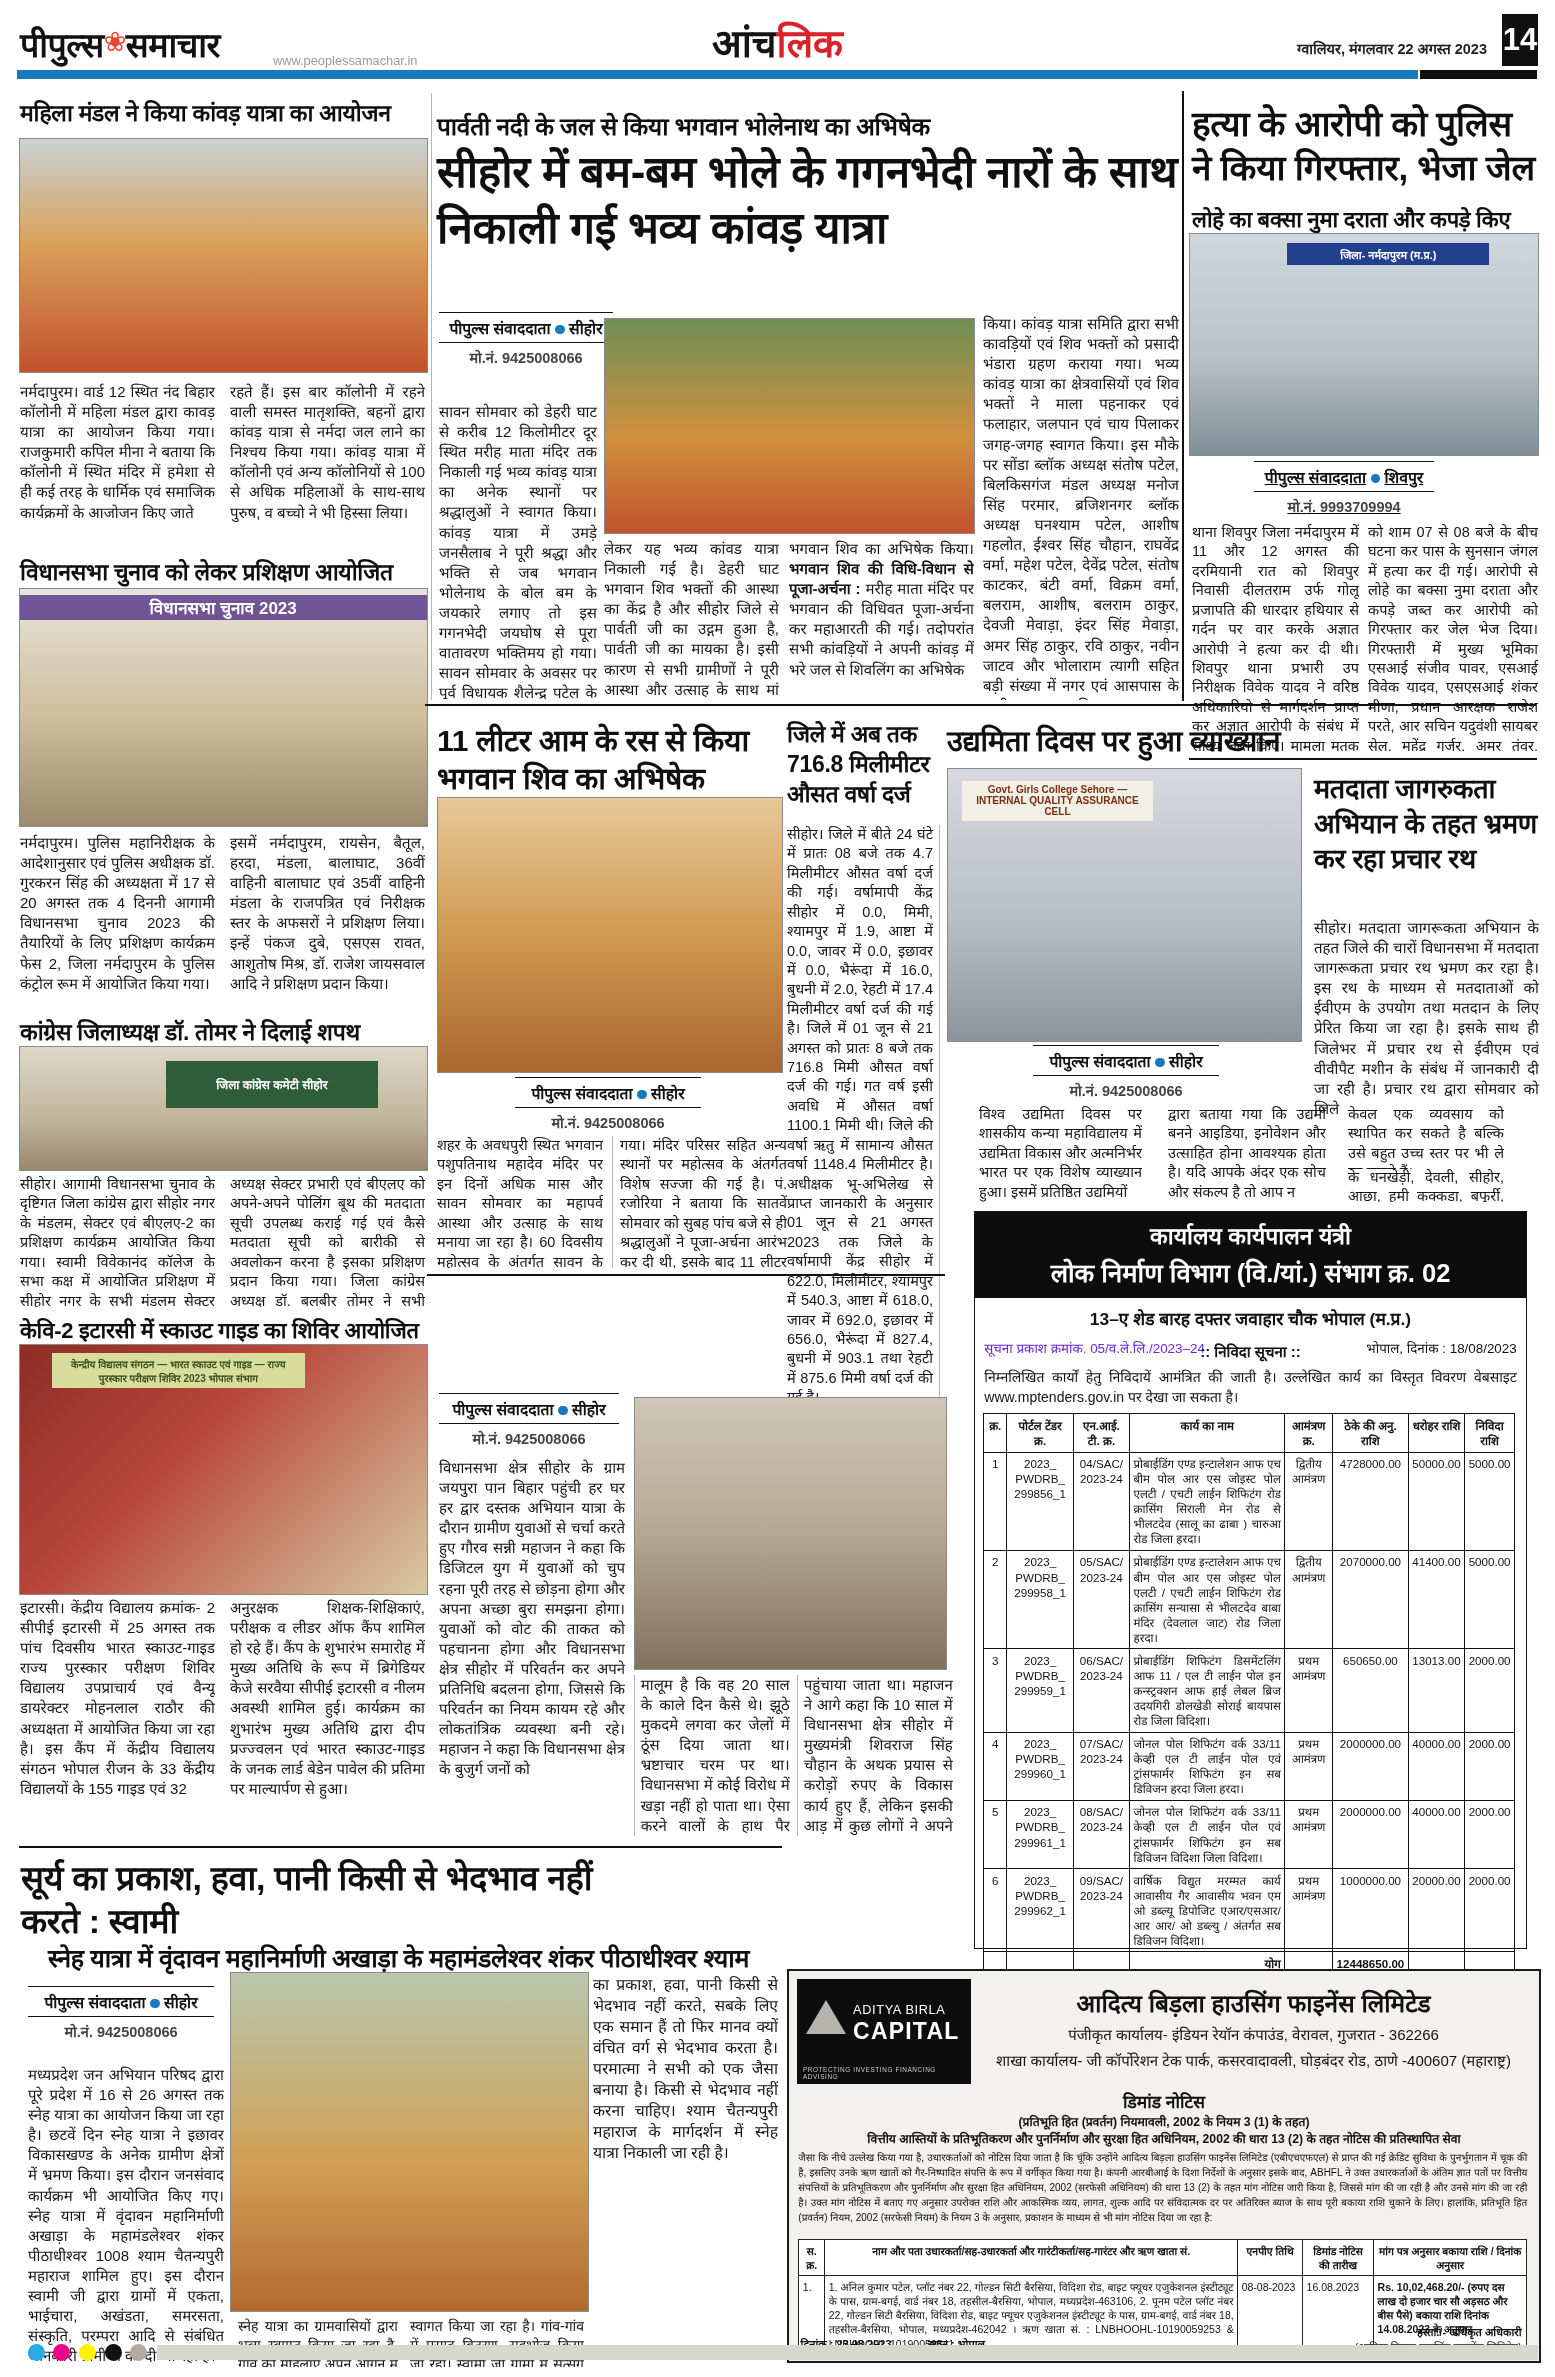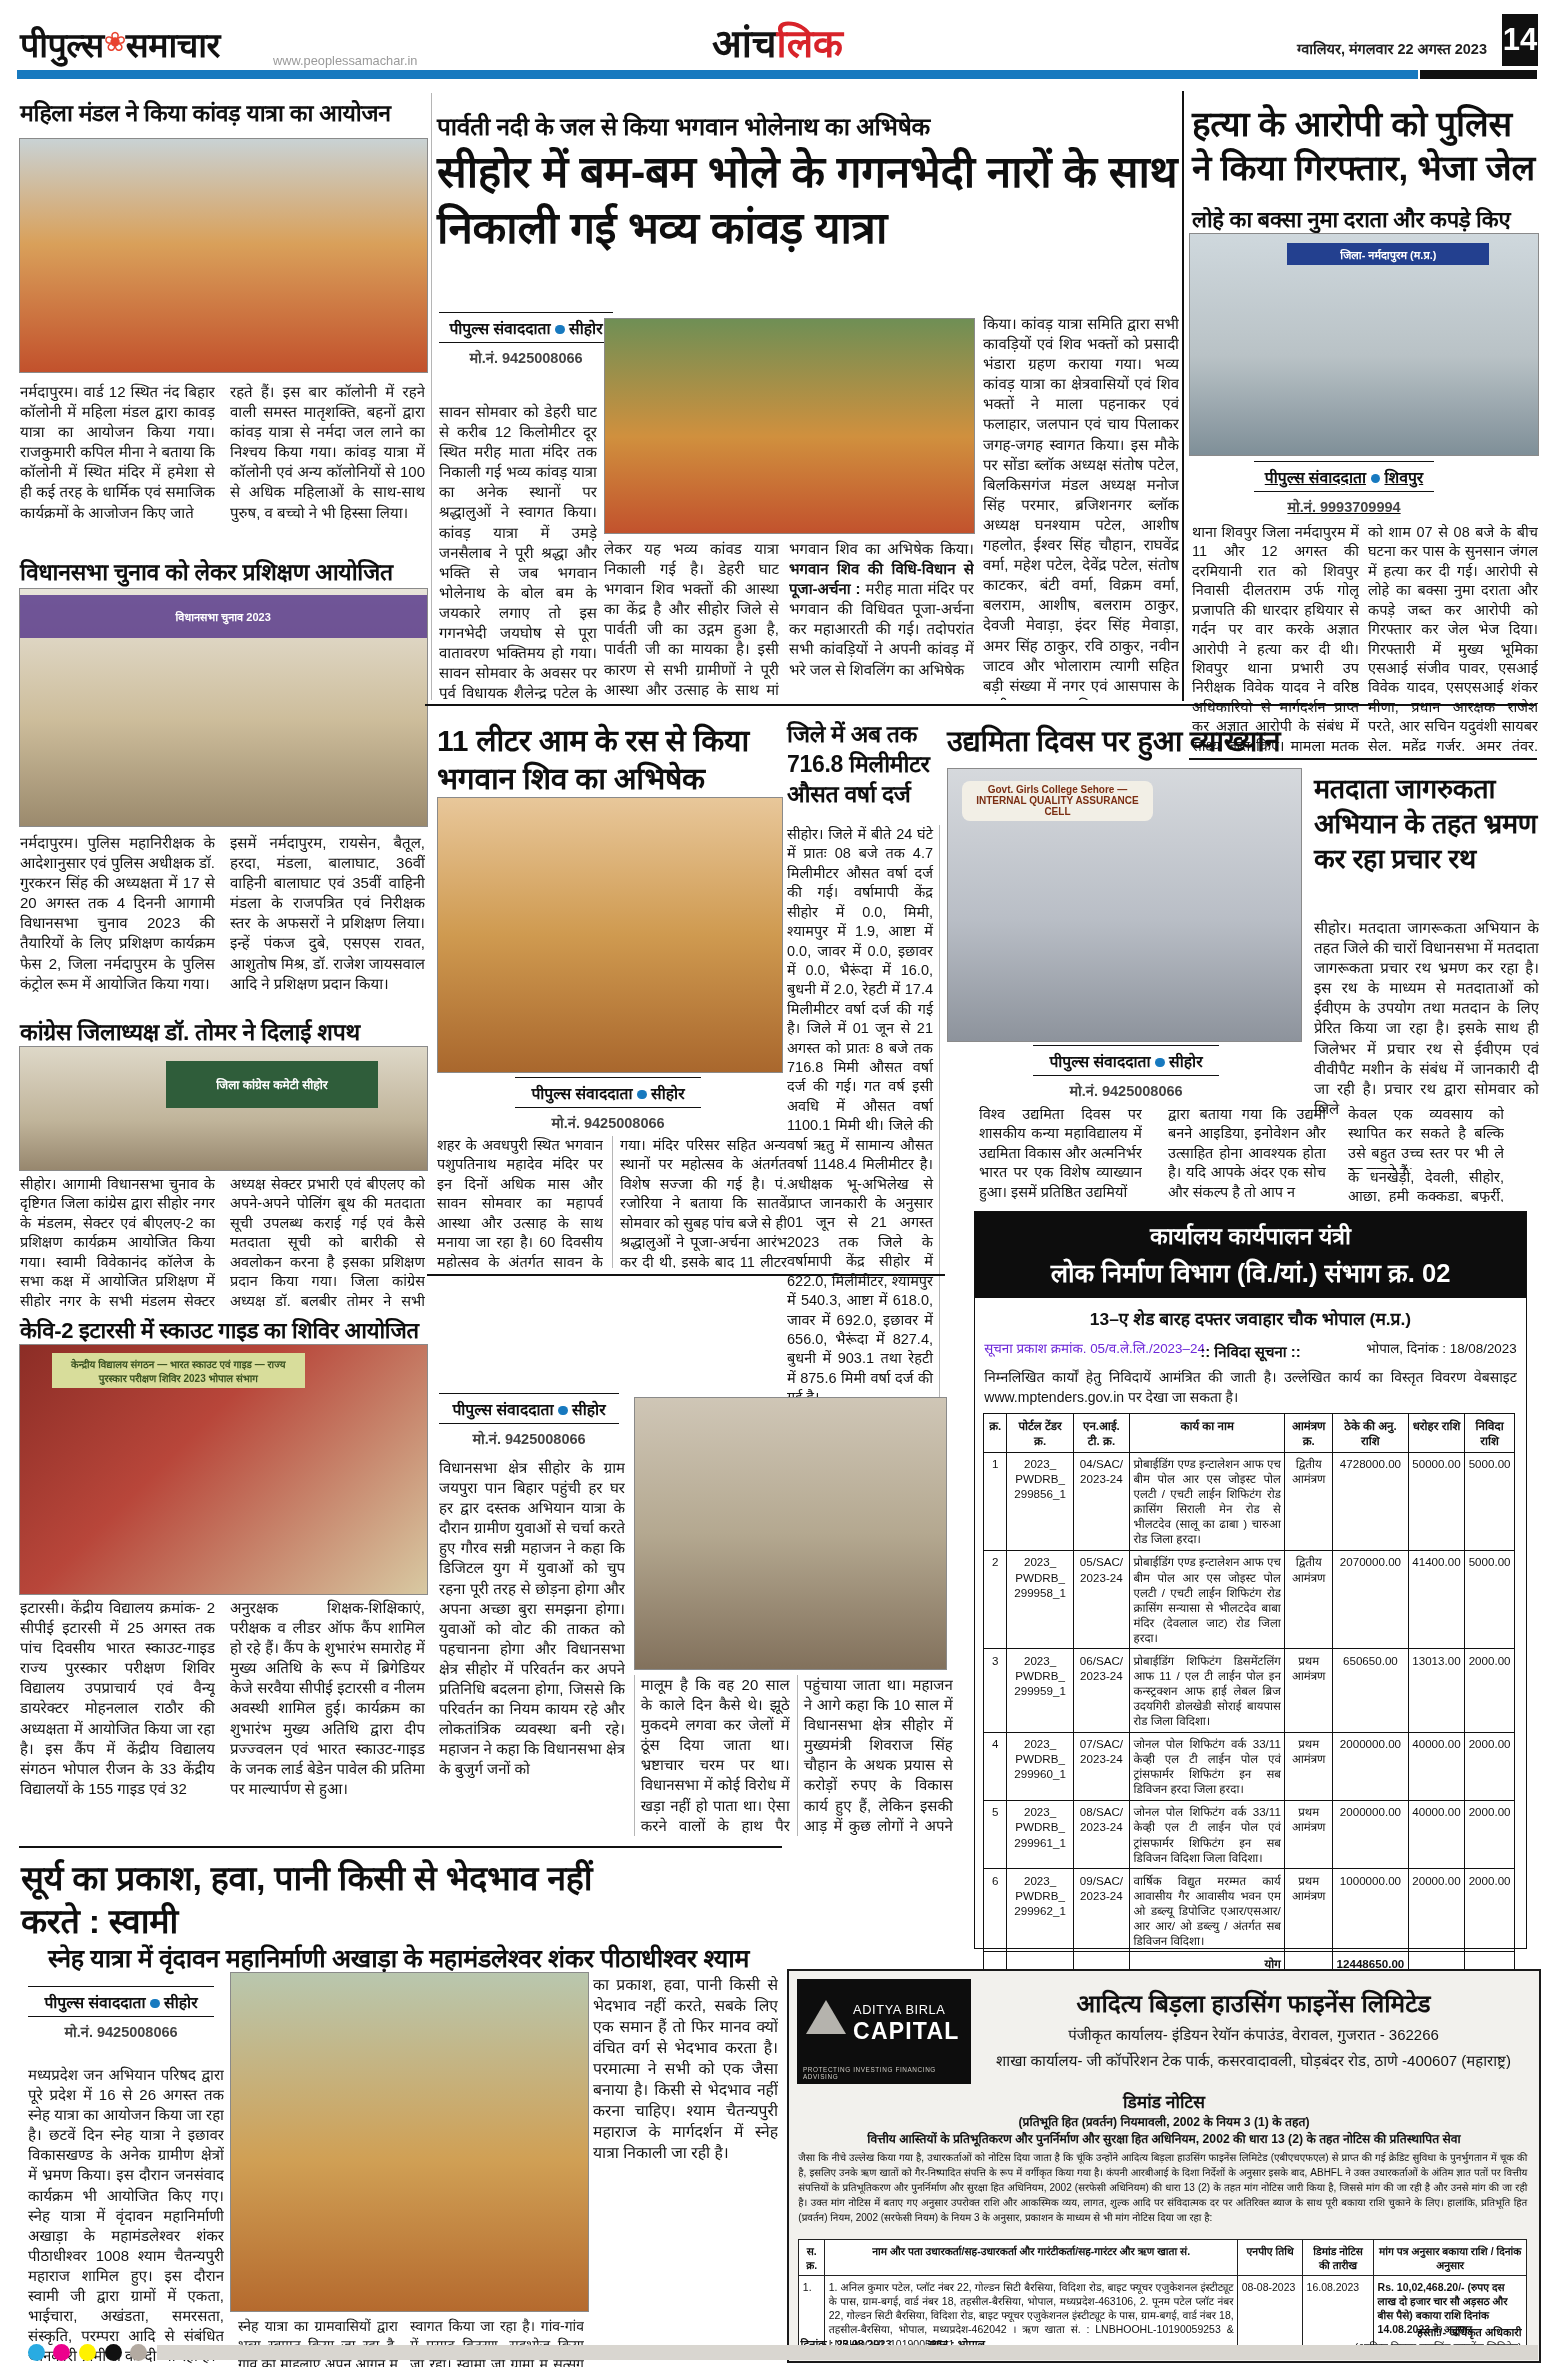--- a/index.html
+++ b/index.html
@@ -43,21 +43,21 @@
     <div class="abs" style="left:1420px;top:70px;width:117px;height:8.7px;background:#101010;"></div>
   </div>
 
   <div class="hl" style="left:20px;top:96px;width:407px;font-size:23px;">महिला मंडल ने किया कांवड़ यात्रा का आयोजन</div>
   <div class="ph" style="left:18.6px;top:138px;width:407px;height:233px;background:linear-gradient(180deg,#c9d2d4 0%,#d9a05a 45%,#c2512c 100%);"></div>
   <div class="bc" style="left:20px;top:382px;width:195px;height:164px;">नर्मदापुरम। वार्ड 12 स्थित नंद बिहार कॉलोनी में महिला मंडल द्वारा कावड़ यात्रा का आयोजन किया गया। राजकुमारी कपिल मीना ने बताया कि कॉलोनी में स्थित मंदिर में हमेशा से ही कई तरह के धार्मिक एवं समाजिक कार्यक्रमों के आजोजन किए जाते</div>
   <div class="bc" style="left:230px;top:382px;width:195px;height:164px;">रहते हैं। इस बार कॉलोनी में रहने वाली समस्त मातृशक्ति, बहनों द्वारा कांवड़ यात्रा से नर्मदा जल लाने का निश्चय किया गया। कांवड़ यात्रा में कॉलोनी एवं अन्य कॉलोनियों से 100 से अधिक महिलाओं के साथ-साथ पुरुष, व बच्चो ने भी हिस्सा लिया।</div>
 
   <div class="hl" style="left:20px;top:555px;width:407px;font-size:23px;">विधानसभा चुनाव को लेकर प्रशिक्षण आयोजित</div>
   <div class="ph" style="left:18.6px;top:588px;width:407px;height:237px;background:linear-gradient(180deg,#e8e4da 0%,#cdbd9b 55%,#9b8a6d 100%);">
-    <div class="band" style="top:5.8px;background:rgba(90,60,140,0.85);font-size:11px;padding:14px 0;">विधानसभा चुनाव 2023</div>
+    <div class="band" style="top:5.8px;background:rgba(90,60,140,0.85);font-size:17px;padding:1px 0;">विधानसभा चुनाव 2023</div>
   </div>
   <div class="bc" style="left:20px;top:833px;width:195px;height:174px;">नर्मदापुरम। पुलिस महानिरीक्षक के आदेशानुसार एवं पुलिस अधीक्षक डॉ. गुरकरन सिंह की अध्यक्षता में 17 से 20 अगस्त तक 4 दिननी आगामी विधानसभा चुनाव 2023 की तैयारियों के लिए प्रशिक्षण कार्यक्रम फेस 2, जिला नर्मदापुरम के पुलिस कंट्रोल रूम में आयोजित किया गया।</div>
   <div class="bc" style="left:230px;top:833px;width:195px;height:174px;">इसमें नर्मदापुरम, रायसेन, बैतूल, हरदा, मंडला, बालाघाट, 36वीं वाहिनी बालाघाट एवं 35वीं वाहिनी मंडला के राजपत्रित एवं निरीक्षक स्तर के अफसरों ने प्रशिक्षण लिया। इन्हें पंकज दुबे, एसएस रावत, आशुतोष मिश्र, डॉ. राजेश जायसवाल आदि ने प्रशिक्षण प्रदान किया।</div>
 
   <div class="hl" style="left:20px;top:1015px;width:407px;font-size:23px;">कांग्रेस जिलाध्यक्ष डॉ. तोमर ने दिलाई शपथ</div>
   <div class="ph" style="left:18.6px;top:1046px;width:407px;height:123px;background:linear-gradient(180deg,#ded8c8 0%,#c0b49a 60%,#97876e 100%);">
     <div class="band" style="top:14px;left:36%;right:12%;background:#2f5d3a;font-size:12px;padding:15px 0;">जिला कांग्रेस कमेटी सीहोर</div>
   </div>
   <div class="bc" style="left:20px;top:1175px;width:195px;height:132px;font-size:14.5px;">सीहोर। आगामी विधानसभा चुनाव के दृष्टिगत जिला कांग्रेस द्वारा सीहोर नगर के मंडलम, सेक्टर एवं बीएलए-2 का प्रशिक्षण कार्यक्रम आयोजित किया गया। स्वामी विवेकानंद कॉलेज के सभा कक्ष में आयोजित प्रशिक्षण में सीहोर नगर के सभी मंडलम सेक्टर प्रभारी एवं बीएलए- 2 उपस्थित थे। सभी उपस्थित मंडल</div>
   <div class="bc" style="left:230px;top:1175px;width:195px;height:132px;font-size:14.5px;">अध्यक्ष सेक्टर प्रभारी एवं बीएलए को अपने-अपने पोलिंग बूथ की मतदाता सूची उपलब्ध कराई गई एवं कैसे मतदाता सूची को बारीकी से अवलोकन करना है इसका प्रशिक्षण प्रदान किया गया। जिला कांग्रेस अध्यक्ष डॉ. बलबीर तोमर ने सभी उपस्थित पदाधिकारी एवं कार्यकर्ताओं को एकजुट होकर कार्य करने की शपथ दिलाई।</div>
@@ -111,21 +111,21 @@
     <div class="l2">मो.नं. 9425008066</div>
   </div>
   <div class="bc" style="left:437px;top:1136px;width:166px;height:132px;font-size:14.5px;">शहर के अवधपुरी स्थित भगवान पशुपतिनाथ महादेव मंदिर पर इन दिनों अधिक मास और सावन सोमवार का महापर्व आस्था और उत्साह के साथ मनाया जा रहा है। 60 दिवसीय महोत्सव के अंतर्गत सावन के सातवें सोमवार को पं. अखिलेश रजोरिया के मार्गदर्शन में सुबह मंदिर में पार्थिव शिवलिंगों के निर्माण के साथ ही नागराज का विशेष शृंगार किया</div>
   <div class="bc" style="left:612px;top:1136px;width:167px;height:132px;font-size:14.5px;border-left:0.6px solid #b5b5b5;padding-left:7px;">गया। मंदिर परिसर सहित अन्य स्थानों पर महोत्सव के अंतर्गत विशेष सज्जा की गई है। पं. रजोरिया ने बताया कि सातवें सोमवार को सुबह पांच बजे से ही श्रद्धालुओं ने पूजा-अर्चना आरंभ कर दी थी, इसके बाद 11 लीटर आम के रस से भगवान शिव का अभिषेक किया गया। इसके बाद हवन किया। एक घंटे तक चले अनुष्ठान में श्रद्धालुओं ने दूध, आम के रस, जल, दही, घी, शक्कर, शहद, गंगा जल और गन्ने के रस से भगवान का अभिषेक किया।</div>
 
   <div class="hl" style="left:787px;top:720px;width:152px;font-size:23px;line-height:1.3;">जिले में अब तक 716.8 मिलीमीटर औसत वर्षा दर्ज</div>
   <div class="bc" style="left:787px;top:825px;width:146px;height:604px;font-size:14.5px;border-right:0.6px solid #b5b5b5;padding-right:5.8px;">सीहोर। जिले में बीते 24 घंटे में प्रातः 08 बजे तक 4.7 मिलीमीटर औसत वर्षा दर्ज की गई। वर्षामापी केंद्र सीहोर में 0.0, मिमी, श्यामपुर में 1.9, आष्टा में 0.0, जावर में 0.0, इछावर में 0.0, भैरूंदा में 16.0, बुधनी में 2.0, रेहटी में 17.4 मिलीमीटर वर्षा दर्ज की गई है। जिले में 01 जून से 21 अगस्त को प्रातः 8 बजे तक 716.8 मिमी औसत वर्षा दर्ज की गई। गत वर्ष इसी अवधि में औसत वर्षा 1100.1 मिमी थी। जिले की वर्षा ऋतु में सामान्य औसत वर्षा 1148.4 मिलीमीटर है। अधीक्षक भू-अभिलेख से प्राप्त जानकारी के अनुसार 01 जून से 21 अगस्त 2023 तक जिले के वर्षामापी केंद्र सीहोर में 622.0, मिलीमीटर, श्यामपुर में 540.3, आष्टा में 618.0, जावर में 692.0, इछावर में 656.0, भैरूंदा में 827.4, बुधनी में 903.1 तथा रेहटी में 875.6 मिमी वर्षा दर्ज की गई है।</div>
 
   <div class="hl" style="left:947px;top:720px;width:360px;font-size:29px;white-space:nowrap;">उद्यमिता दिवस पर हुआ व्याख्यान</div>
   <div class="ph" style="left:947px;top:768px;width:353px;height:272px;background:linear-gradient(180deg,#d6d9dd 0%,#b9bec6 55%,#8d939c 100%);">
-    <div class="band" style="top:11.6px;left:4%;right:42%;background:#f2efe6;color:#7a2d12;font-size:10px;padding:3.5px 3.5px;border-radius:8px;">Govt. Girls College Sehore — INTERNAL QUALITY ASSURANCE CELL</div>
+    <div class="band" style="top:11.6px;left:4%;right:42%;background:#f2efe6;color:#7a2d12;font-size:10px;padding:3.5px 3.5px;">Govt. Girls College Sehore — INTERNAL QUALITY ASSURANCE CELL</div>
   </div>
   <div class="byline" style="left:1033px;top:1045px;width:186px;">
     <div class="l1"><span>पीपुल्स संवाददाता</span><span class="dot"></span><span>सीहोर</span></div>
     <div class="l2">मो.नं. 9425008066</div>
   </div>
   <div class="bc" style="left:979px;top:1105px;width:163px;height:98px;font-size:14.5px;">विश्व उद्यमिता दिवस पर शासकीय कन्या महाविद्यालय में उद्यमिता विकास और अत्मनिर्भर भारत पर एक विशेष व्याख्यान हुआ। इसमें प्रतिष्ठित उद्यमियों</div>
   <div class="bc" style="left:1168px;top:1105px;width:158px;height:98px;font-size:14.5px;">द्वारा बताया गया कि उद्यमी बनने आइडिया, इनोवेशन और उत्साहित होना आवश्यक होता है। यदि आपके अंदर एक सोच और संकल्प है तो आप न</div>
   <div class="bc" style="left:1348px;top:1105px;width:156px;height:64px;font-size:14.5px;">केवल एक व्यवसाय को स्थापित कर सकते है बल्कि उसे बहुत उच्च स्तर पर भी ले जा सकते हैं।</div>
   <div class="bc" style="left:1348px;top:1168px;width:156px;height:34px;font-size:14.5px;">के धनखेड़ी, देवली, सीहोर, आछा, हमी कक्कड़ा, बफुर्री, रबिया, डूका, मूण्डला कलां, बकतल, ढाबा, डाबरी, अमीरगंज सहित अनेक गांवों में मतदाता जागरूक अभियान का प्रचार-प्रसार किया गया।</div>
 

